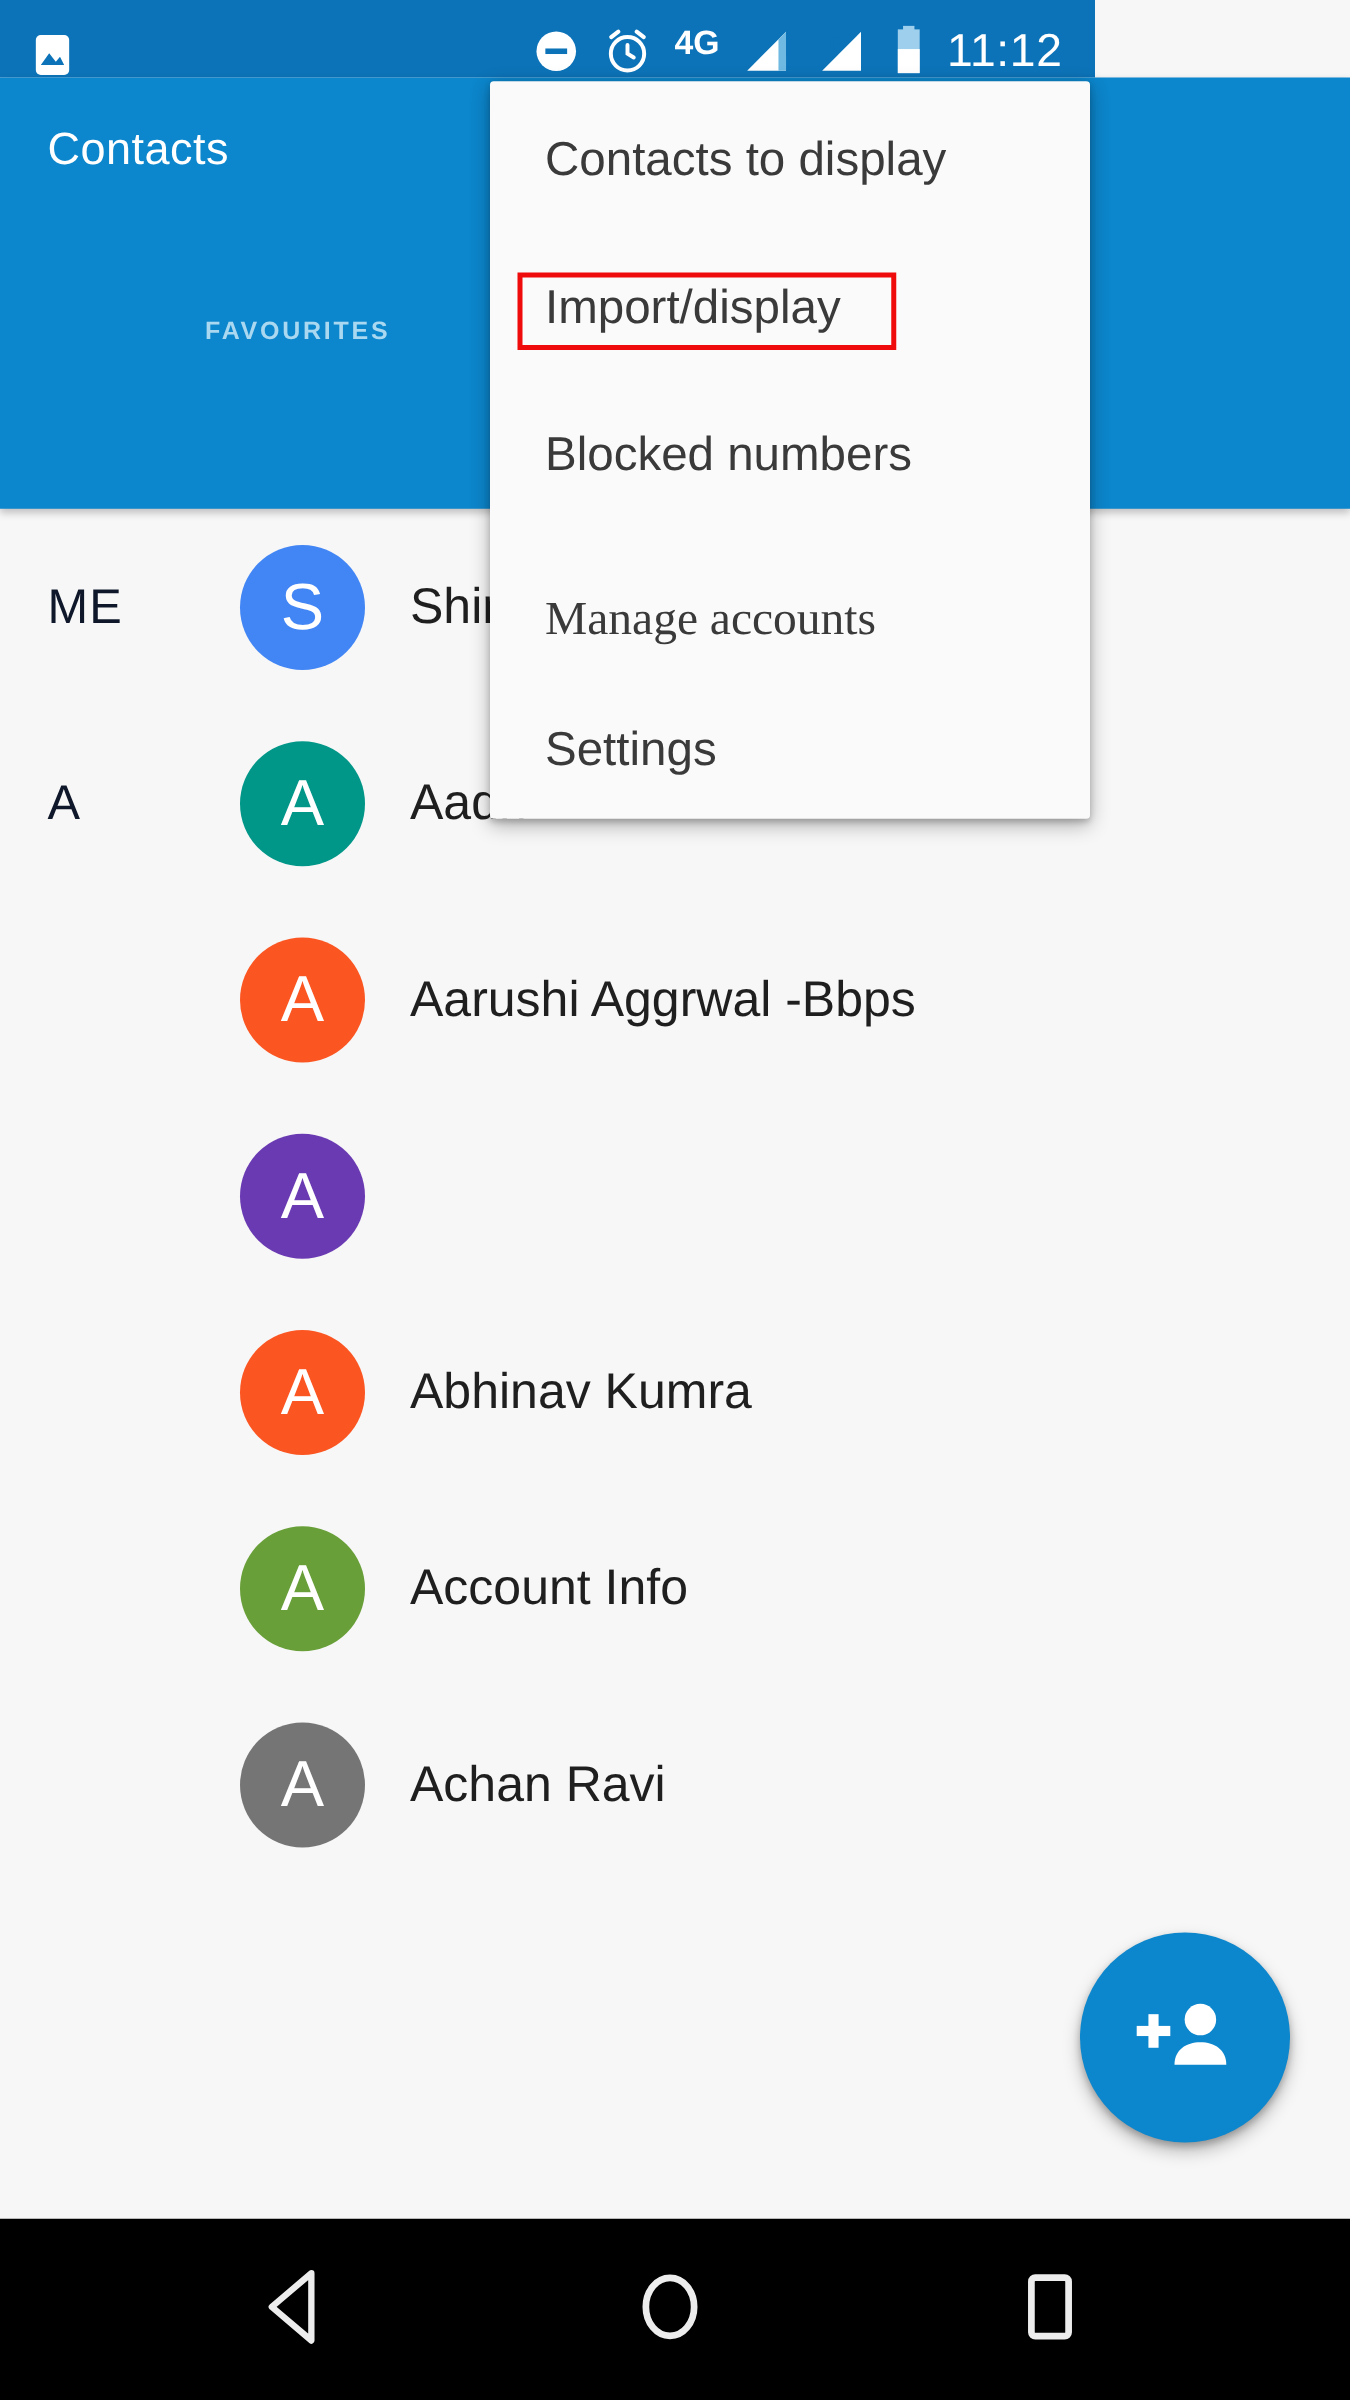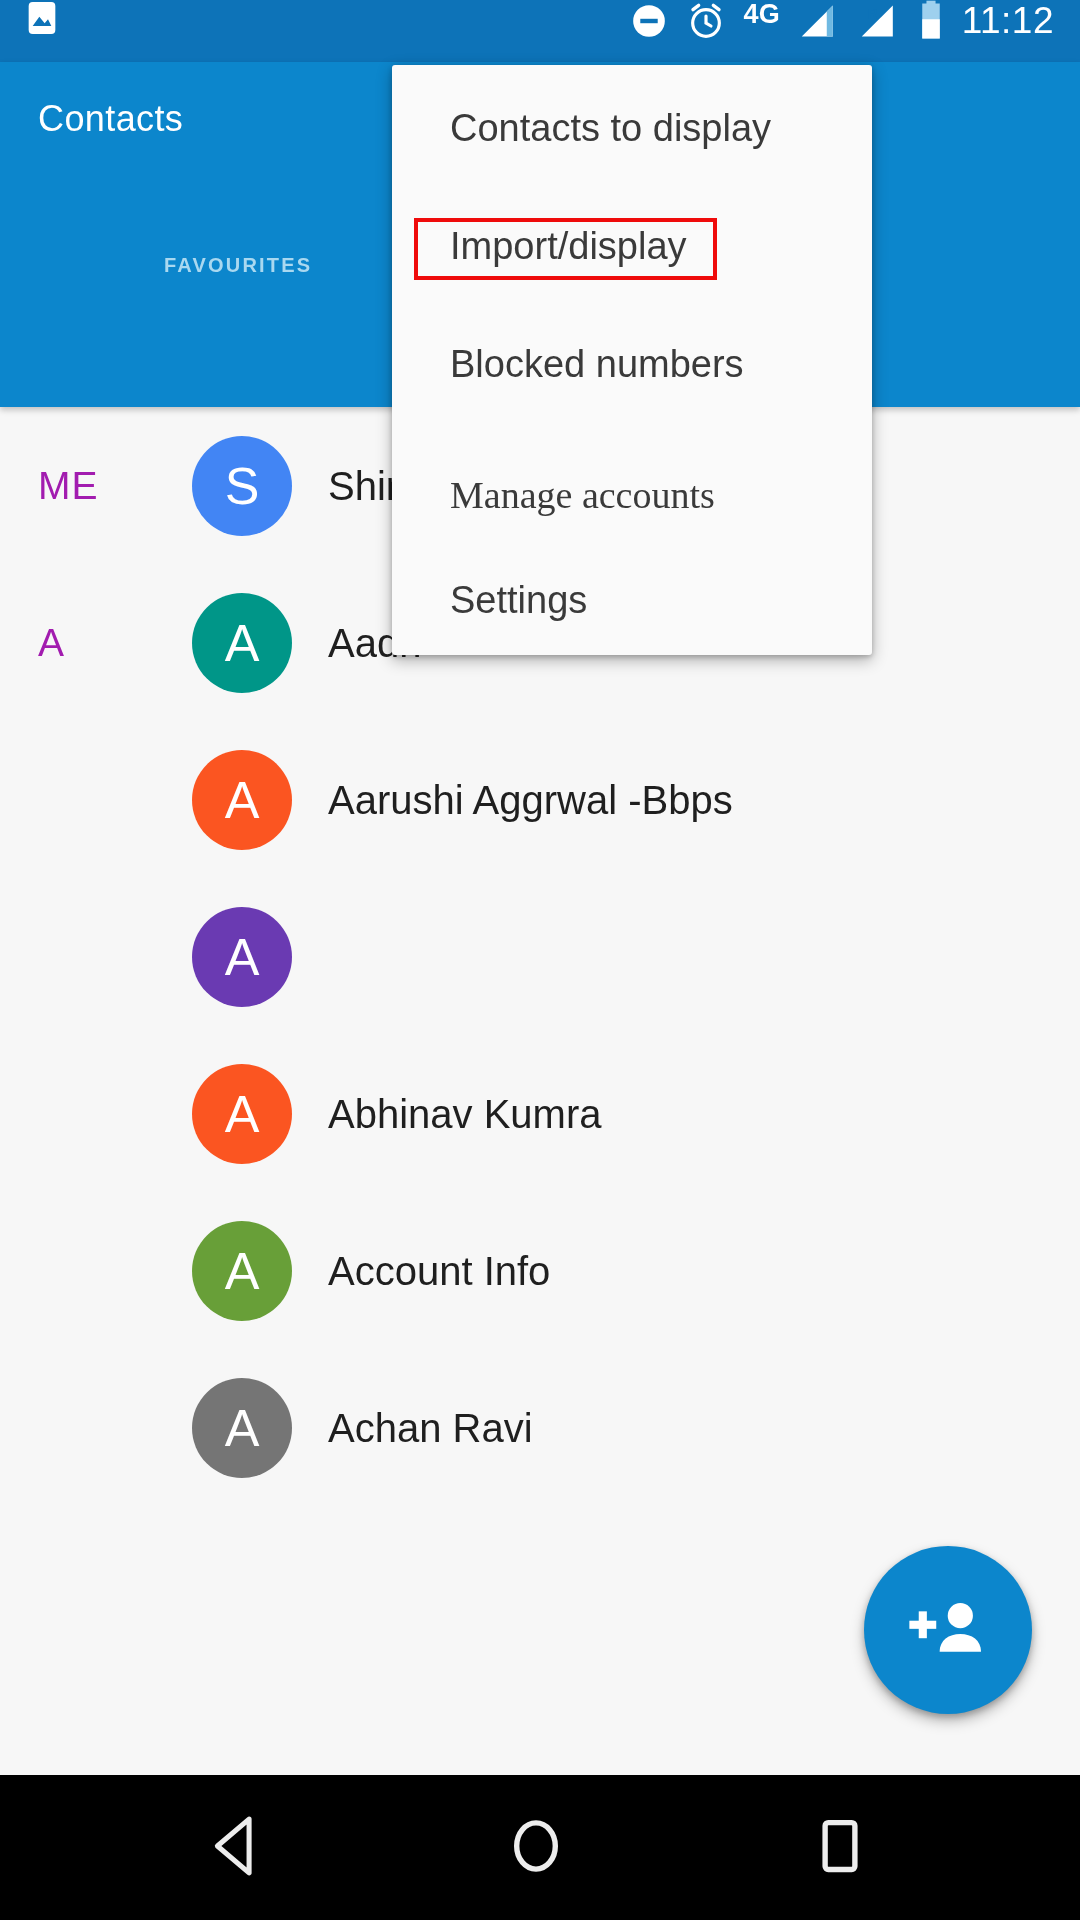--- a/index.html
+++ b/index.html
@@ -6,23 +6,23 @@
   html, body {
     width:1080px; height:1920px;
     background:#f7f7f7;
     font-family:"Liberation Sans", sans-serif;
     overflow:hidden;
   }
   #screen { position:relative; width:1080px; height:1920px; background:#f7f7f7; }
 
   
   #status-bar {
-    position:absolute; top:0; left:0; width:1080px; height:62px;
+    position:absolute; top:0; left:0; width:876px; height:62px;
     background:#0d73b8;
-    display:flex; align-items:flex-start;
+    display:flex; align-items:flex-end;
   }
   #status-left { display:flex; align-items:center; padding-left:26px; }
   #status-right {
     margin-left:auto; display:flex; align-items:center; gap:18px;
     padding-right:26px; color:#fff;
   }
   .sb-icon { display:block; }
   #status-clock { font-size:37px; color:#fff; letter-spacing:.5px; font-weight:400; }
   #net-4g { font-size:27px; font-weight:700; color:#fff; line-height:1; position:relative; top:-7px; }
 
@@ -43,21 +43,21 @@
     color:#a9d8f0;
   }
 
   
   #contacts-list { position:absolute; top:407px; left:0; width:1080px; }
   .contact-row {
     position:relative; height:157px; width:1080px;
   }
   .section-letter {
     position:absolute; left:38px; top:50%; transform:translateY(-50%);
-    font-size:39px; color:#a21caf; letter-spacing:1px;
+    font-size:39px; color:#0f172a; letter-spacing:1px;
   }
   .avatar {
     position:absolute; left:192px; top:50%; transform:translateY(-50%);
     width:100px; height:100px; border-radius:50%;
     display:flex; align-items:center; justify-content:center;
     color:#fff; font-size:52px; font-weight:400;
   }
   .contact-name {
     position:absolute; left:328px; top:50%; transform:translateY(-50%);
     font-size:40px; color:#1f1f1f; white-space:nowrap;
@@ -67,21 +67,21 @@
   #overflow-menu {
     position:absolute; left:392px; top:65px; width:480px; height:590px;
     background:#fafafa;
     box-shadow:0 5px 16px rgba(0,0,0,.30), 0 2px 5px rgba(0,0,0,.20);
     border-radius:3px;
     z-index:40;
   }
   .menu-item {
     position:absolute; left:0; width:480px; height:118px;
     display:flex; align-items:center;
-    padding-left:58px;
+    padding-left:44px;
     font-size:38px; color:#3a3a3a;
     white-space:nowrap;
   }
   #menu-item-0 { top:4px; }
   #menu-item-1 { top:122px; }
   #menu-item-2 { top:240px; }
   #menu-item-3 { top:371px;font-family:Liberation Serif, serif; }
   #menu-item-4 { top:476px; }
   #highlight-box {
     position:absolute; left:22px; top:153px;

